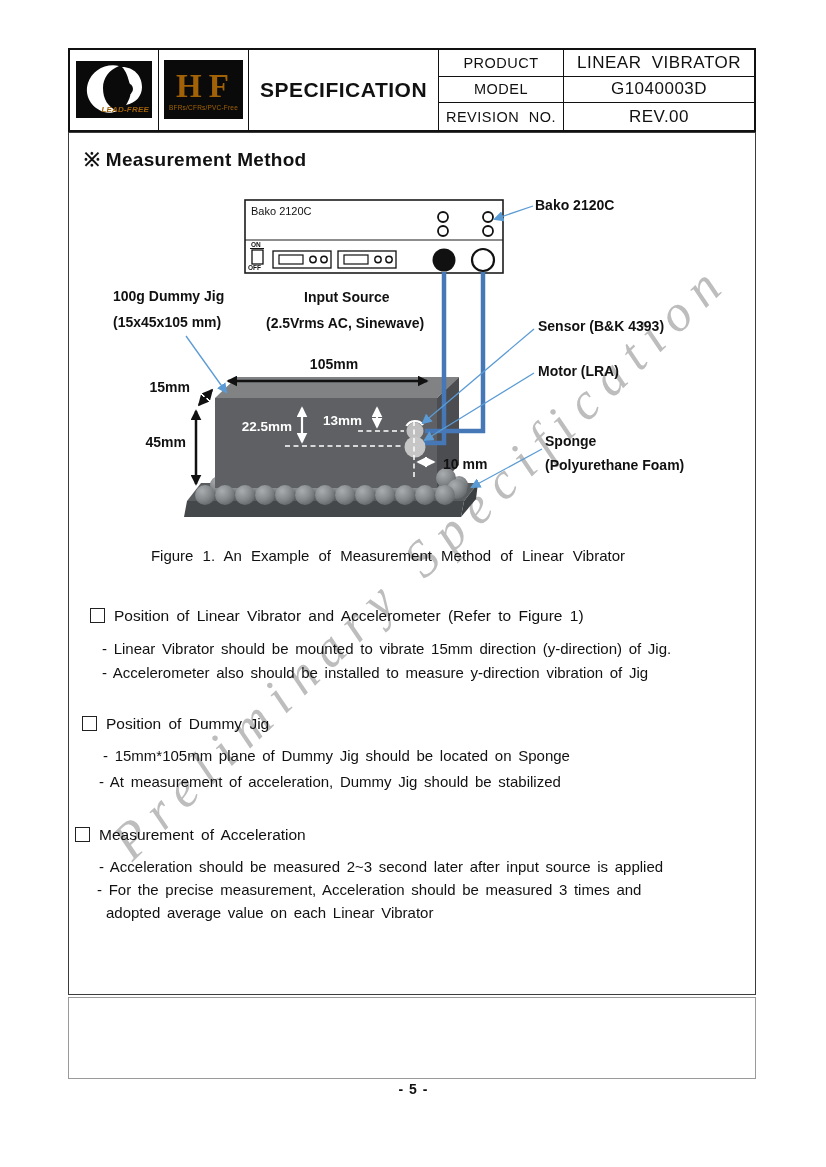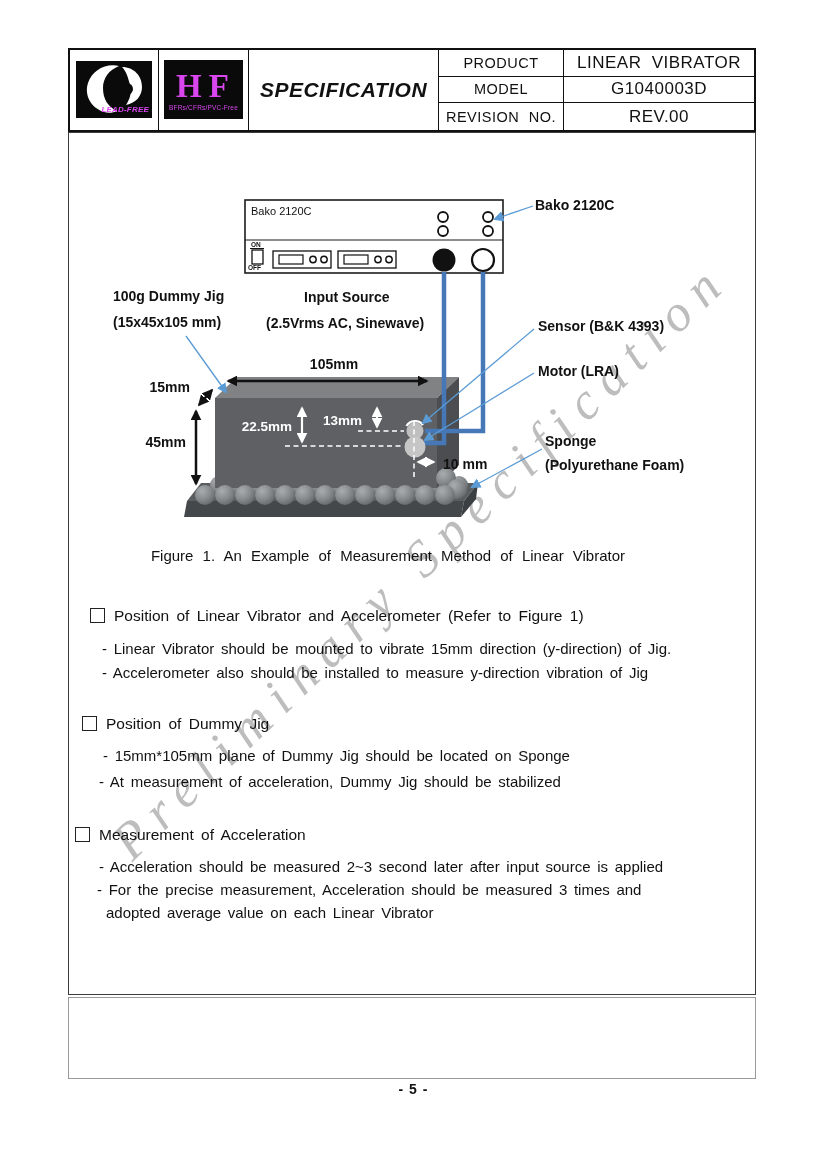--- a/index.html
+++ b/index.html
@@ -18,25 +18,25 @@
   .hdr {
     position:absolute; left:68px; top:48px; width:688px; height:84px; z-index:3;
     display:grid; grid-template-columns:89px 90px 190px 125px 1fr;
     grid-template-rows:1fr 1fr 1fr; border:2px solid #111; box-sizing:border-box;
     background:#fff;
   }
   .hcell { display:flex; align-items:center; justify-content:center; box-sizing:border-box; }
   .c-logo1 { grid-area:1/1/4/2; border-right:1px solid #111; }
   .c-logo2 { grid-area:1/2/4/3; border-right:1px solid #111; }
   .c-spec  { grid-area:1/3/4/4; border-right:1px solid #111;
-             font-weight:bold; font-style:italic; font-size:21px; letter-spacing:.5px; }
+             font-weight:bold; font-size:21px; letter-spacing:.5px; }
   .hlabel { border-right:1px solid #111; font-size:14.5px; word-spacing:5px; letter-spacing:.5px; }
   .hvalue { font-size:17px; word-spacing:5px; letter-spacing:.5px; }
   .rb { border-bottom:1px solid #111; }
-  .logo-box { background:#0a0a0a; color:#d946ef; position:relative; }
+  .logo-box { background:#0a0a0a; color:#a16207; position:relative; }
   .lb1 { width:76px; height:57px; }
   .lb1 .lf-text { position:absolute; right:3px; bottom:4px; font-size:8px; font-weight:bold; font-style:italic; letter-spacing:.2px; }
   .lb2 { width:79px; height:59px; display:flex; flex-direction:column; align-items:center; justify-content:center; }
   .lb2 .hf-main { font-family:"Liberation Serif", serif; font-weight:bold; font-size:33px; line-height:34px; letter-spacing:7px; padding-left:5px; }
   .lb2 .hf-sub { font-size:6.5px; letter-spacing:.2px; margin-top:1px; }
   
   .main-box  { position:absolute; left:68px; top:132px; width:688px; height:863px; border:1px solid #3c3c3c; box-sizing:border-box; z-index:0; background:#fff; }
   .footer-box{ position:absolute; left:68px; top:997px; width:688px; height:82px; border:1px solid #9a9a9a; box-sizing:border-box; z-index:3; }
   
   .abs { position:absolute; z-index:3; }
@@ -82,20 +82,21 @@
     <div class="hcell c-spec">SPECIFICATION</div>
 
     <div class="hcell hlabel rb">PRODUCT</div>
     <div class="hcell hvalue rb">LINEAR VIBRATOR</div>
     <div class="hcell hlabel rb">MODEL</div>
     <div class="hcell hvalue rb">G1040003D</div>
     <div class="hcell hlabel">REVISION NO.</div>
     <div class="hcell hvalue">REV.00</div>
   </div>
 
+  <div class="abs heading">※ Measurement Method</div>
 
   <svg class="diag" width="826" height="1167" viewBox="0 0 826 1167">
     <defs>
       <marker id="mB" viewBox="0 0 10 10" refX="8.5" refY="5" markerWidth="4.4" markerHeight="4.4" orient="auto-start-reverse">
         <path d="M0,0 L10,5 L0,10 Z" fill="#111"></path>
       </marker>
       <marker id="mW" viewBox="0 0 10 10" refX="8.5" refY="5" markerWidth="5" markerHeight="5" orient="auto-start-reverse">
         <path d="M0,0 L10,5 L0,10 Z" fill="#fff"></path>
       </marker>
       <marker id="mBlue" viewBox="0 0 10 10" refX="8" refY="5" markerWidth="8" markerHeight="8" orient="auto-start-reverse">

